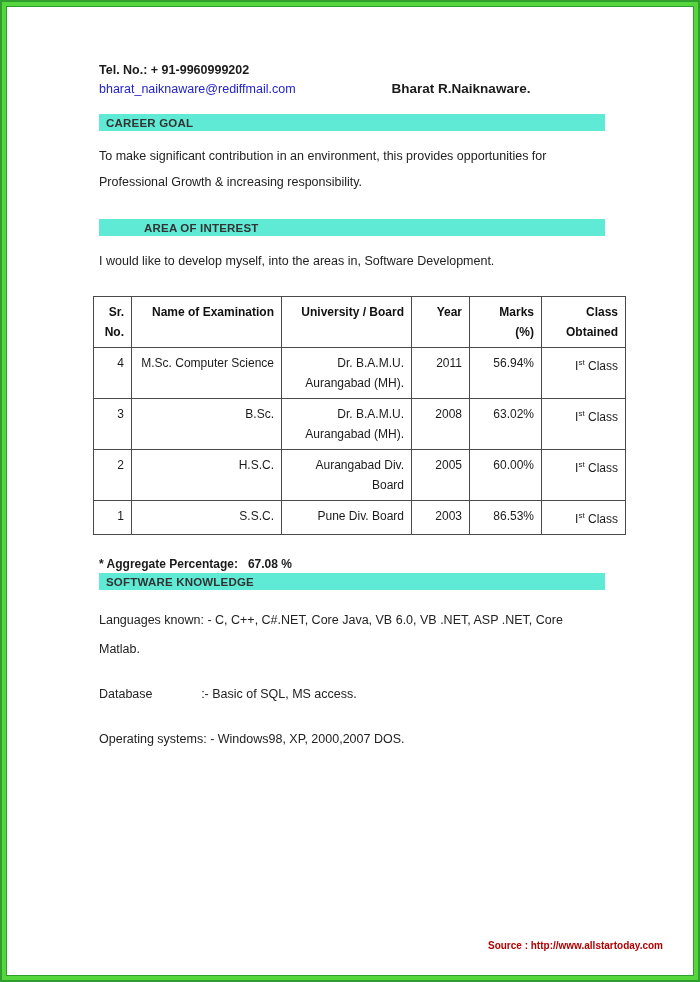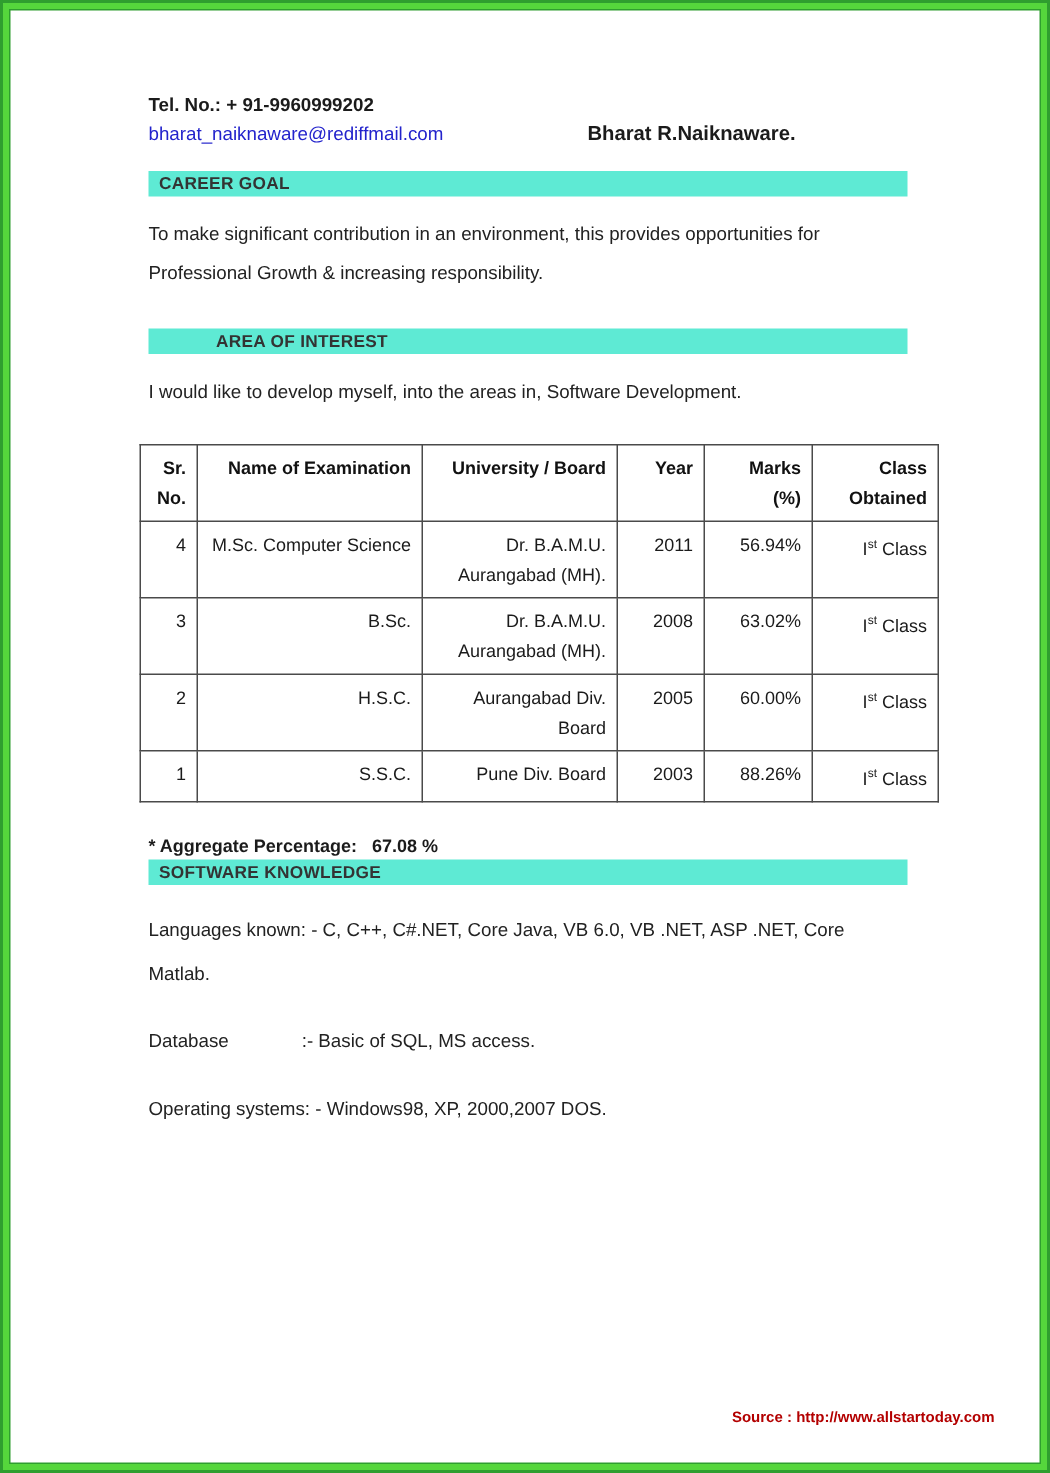--- a/index.html
+++ b/index.html
@@ -209,21 +209,21 @@
 Board</td>
               <td>2005</td>
               <td>60.00%</td>
               <td><span>I</span><sup>st</sup><span> Class</span></td>
             </tr>
             <tr>
               <td>1</td>
               <td>S.S.C.</td>
               <td>Pune Div. Board</td>
               <td>2003</td>
-              <td>88.26%</td>
+              <td>86.53%</td>
               <td><span>I</span><sup>st</sup><span> Class</span></td>
             </tr>
           </tbody>
         </table>
 
         <div class="aggregate">* Aggregate Percentage:   67.08 %</div>
 
         <div class="section-bar bar-software">SOFTWARE KNOWLEDGE</div>
         <div class="soft-block">
           <div class="soft-line">Languages known: - C, C++, C#.NET, Core Java, VB 6.0, VB .NET, ASP .NET, Core Matlab.</div>

